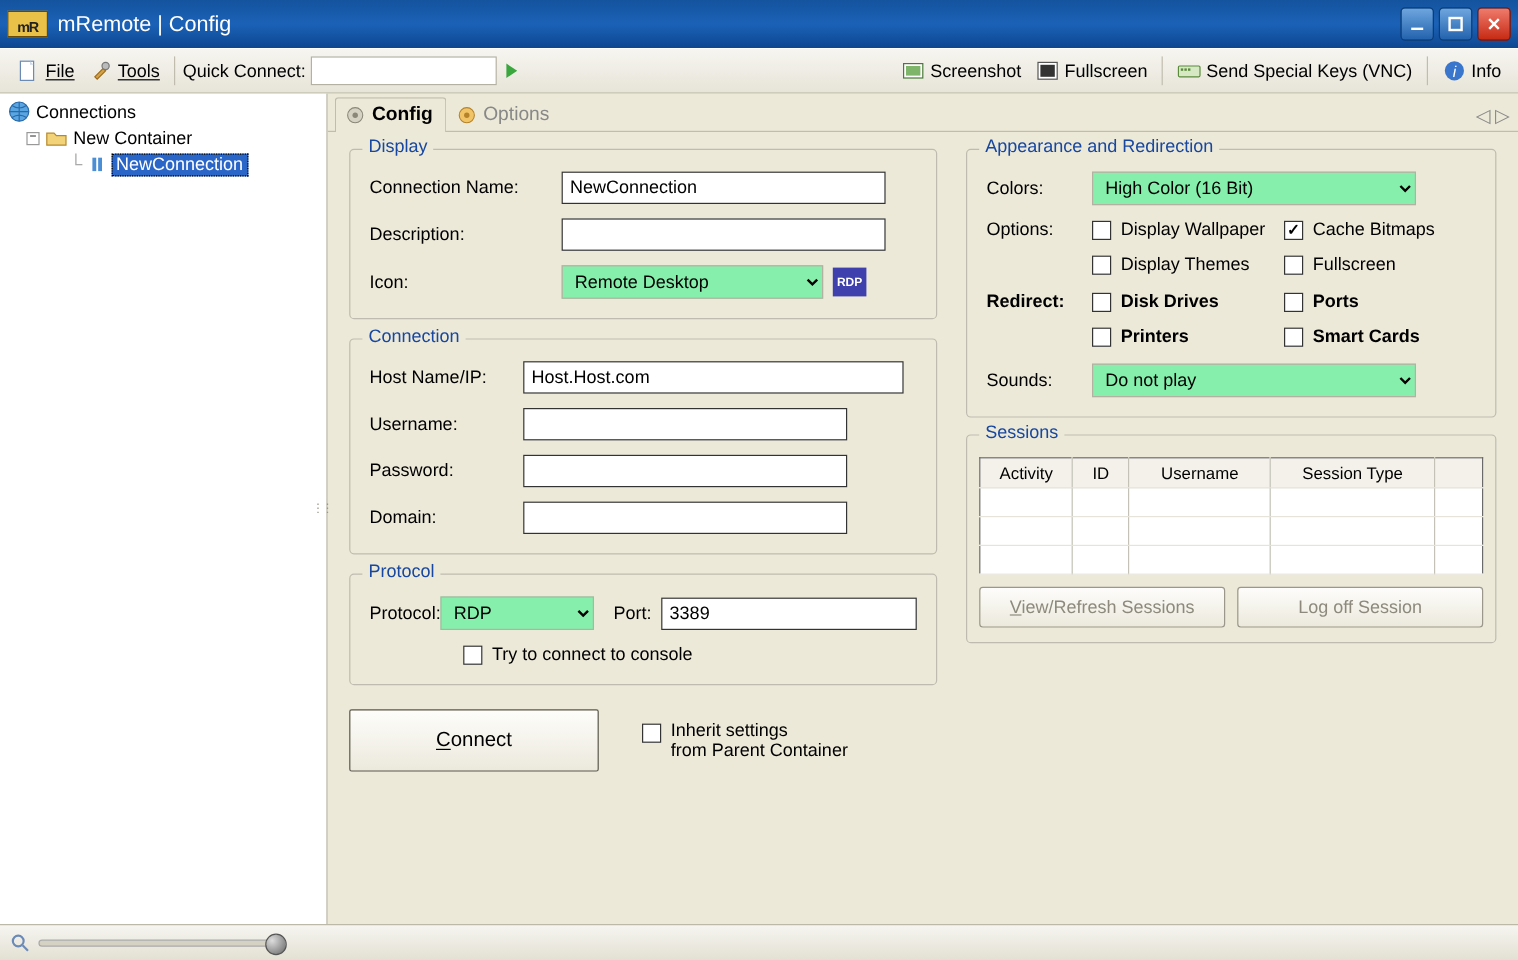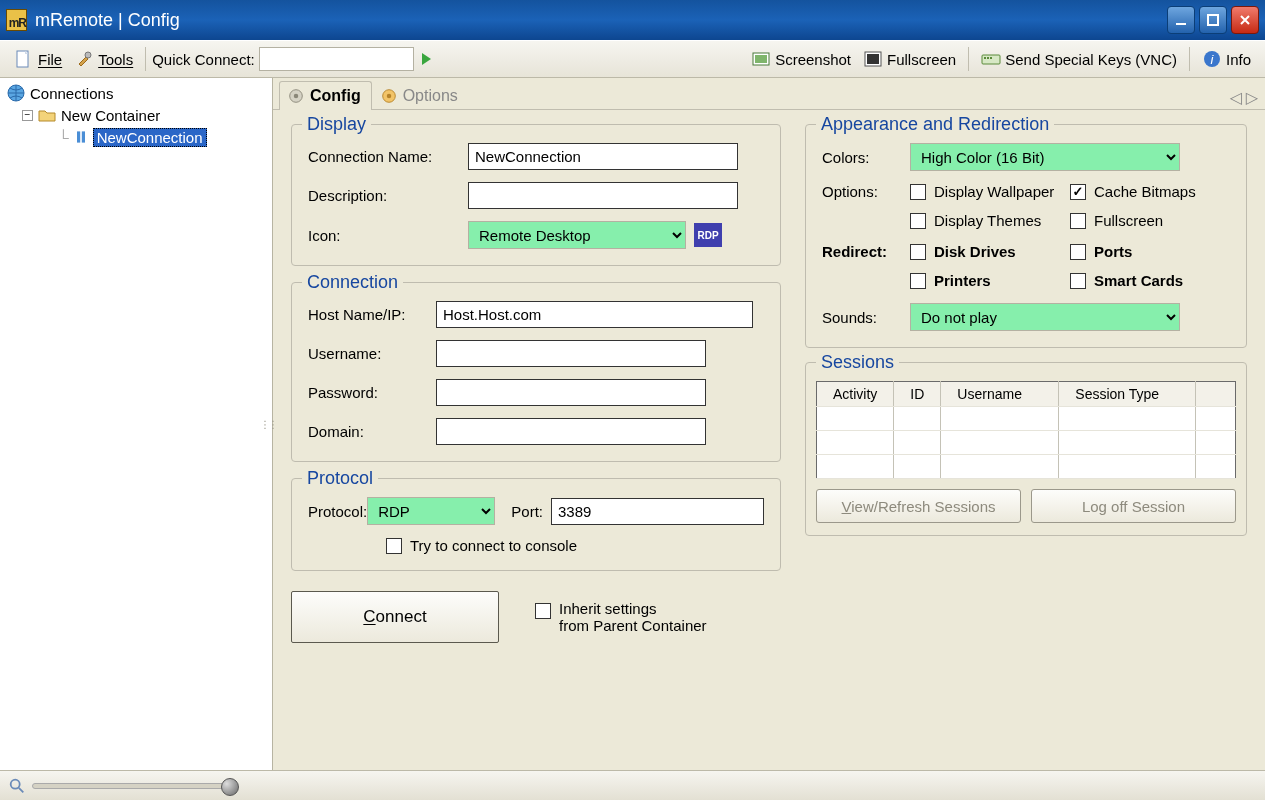--- a/index.html
+++ b/index.html
@@ -6,22 +6,22 @@
 html, body { width: 1265px; height: 800px; overflow: hidden; background: #ece9d8; }
 
 
 .titlebar {
   height: 40px;
   background: linear-gradient(to bottom, #14539e 0%, #1b62b7 50%, #0d4690 100%);
   display: flex; align-items: center; padding: 0 6px;
   color: #fff;
 }
 .titlebar .logo {
-  width: 21px; height: 22px; background: #eac148; border: 1px solid #6a4a00;
-  margin-right: 8px; display: inline-flex; align-items: flex-end; justify-content: flex-end;
+  width: 34px; height: 22px; background: #eac148; border: 1px solid #6a4a00;
+  margin-right: 8px; display: inline-flex; align-items: flex-end; justify-content: center;
 }
 .titlebar .logo span { font-size: 12px; font-weight: bold; color: #222; letter-spacing:-1px;}
 .titlebar .title { font-size: 18px; font-weight: normal; }
 .titlebar .winbtns { margin-left: auto; display: flex; gap: 4px; }
 .winbtn {
   width: 28px; height: 28px; border-radius: 4px; display: flex; align-items: center; justify-content: center;
   background: linear-gradient(#6ea6df,#2362ad); border: 1px solid #0b3e77; color: #fff; cursor: pointer;
 }
 .winbtn.close { background: linear-gradient(#f07b6c,#c62a14); border-color: #7d170a; }
 .winbtn svg { width: 14px; height: 14px; }
@@ -57,21 +57,21 @@
 .tab.active { background: #ece9d8; border-color: #c0bdaf; border-top-left-radius: 3px; border-top-right-radius: 3px; font-weight: bold;}
 .tab.inactive { color: #888; }
 .tab-arrows { margin-left: auto; display: flex; gap: 2px; padding-bottom: 4px; }
 .tab-arrow { width: 14px; height: 16px; cursor: pointer; color: #888; display:flex;align-items:center;justify-content:center;}
 .panel-area { flex: 1; padding: 14px 18px; display: flex; gap: 24px; overflow: auto;}
 .col-left { width: 490px; display: flex; flex-direction: column; gap: 16px; }
 .col-right { flex: 1; display: flex; flex-direction: column; gap: 14px; }
 
 
 .groupbox { border: 1px solid #bfbcaf; border-radius: 4px; padding: 18px 16px 16px; position: relative; }
-.groupbox .legend { position: absolute; top: -11px; left: 10px; background: #ece9d8; padding: 0 5px; color: #1747a0; font-size: 18px; }
+.groupbox .legend { position: absolute; top: -11px; left: 10px; background: #ece9d8; padding: 0 5px; color: #1747a0; font-size: 15px; }
 
 .field-row { display: flex; align-items: center; margin-bottom: 12px; }
 .field-row:last-child { margin-bottom: 0; }
 .field-label { font-size: 15px; color: #000; }
 .col-left .field-label { width: 160px; }
 .col-right .field-label { width: 88px; }
 input.txt, select.sel {
   height: 27px; border: 1px solid #333; background: #fff; padding: 0 6px; font-size: 15px;
 }
 input.txt { width: 270px; }
@@ -82,21 +82,21 @@
 .port-txt { width: 94px; }
 
 
 .cb { display: inline-flex; align-items: center; gap: 8px; font-size: 15px; cursor: pointer;}
 .cb-box { width: 16px; height: 16px; border: 1.5px solid #333; background: #fff; display:inline-flex; align-items:center; justify-content:center;}
 .cb-box.checked::after { content: "✓"; font-size: 13px; line-height:1; color:#000; font-weight:bold;}
 .opt-grid { display: grid; grid-template-columns: 160px 160px; row-gap: 12px; align-items:center;}
 
 
 .sessions-table { border: 1px solid #6a6a6a; background: #fff; font-size: 14px; width: 100%; border-collapse: collapse;}
-.sessions-table th, .sessions-table td { border-right: 1px solid #c4c2b6; border-bottom: 1px solid #e6e4da; padding: 4px 16px; text-align:left; height: 24px;}
+.sessions-table th, .sessions-table td { border-right: 1px solid #c4c2b6; border-bottom: 1px solid #e6e4da; padding: 4px 16px; text-align:center; height: 24px;}
 .sessions-table th { background: #f3f1e9; font-weight: normal; }
 .sessions-table th:last-child, .sessions-table td:last-child{ border-right:none;}
 .sess-btns { display:flex; gap: 10px; margin-top: 10px;}
 .btn { height: 34px; border: 1px solid #9b988b; background: linear-gradient(#fdfdfb,#ece9dc); font-size: 15px; cursor: pointer; border-radius:3px;}
 .btn.wide { flex:1; }
 .btn.disabled { color: #8d8a7d; }
 
 .connect-row { display:flex; align-items:center; gap: 36px; margin-top: 4px;}
 .connect-btn { width: 208px; height: 52px; border: 1.5px solid #5b594e; background: linear-gradient(#fdfdfb,#ece9dc); font-size: 17px; cursor:pointer; border-radius:2px;}
 

